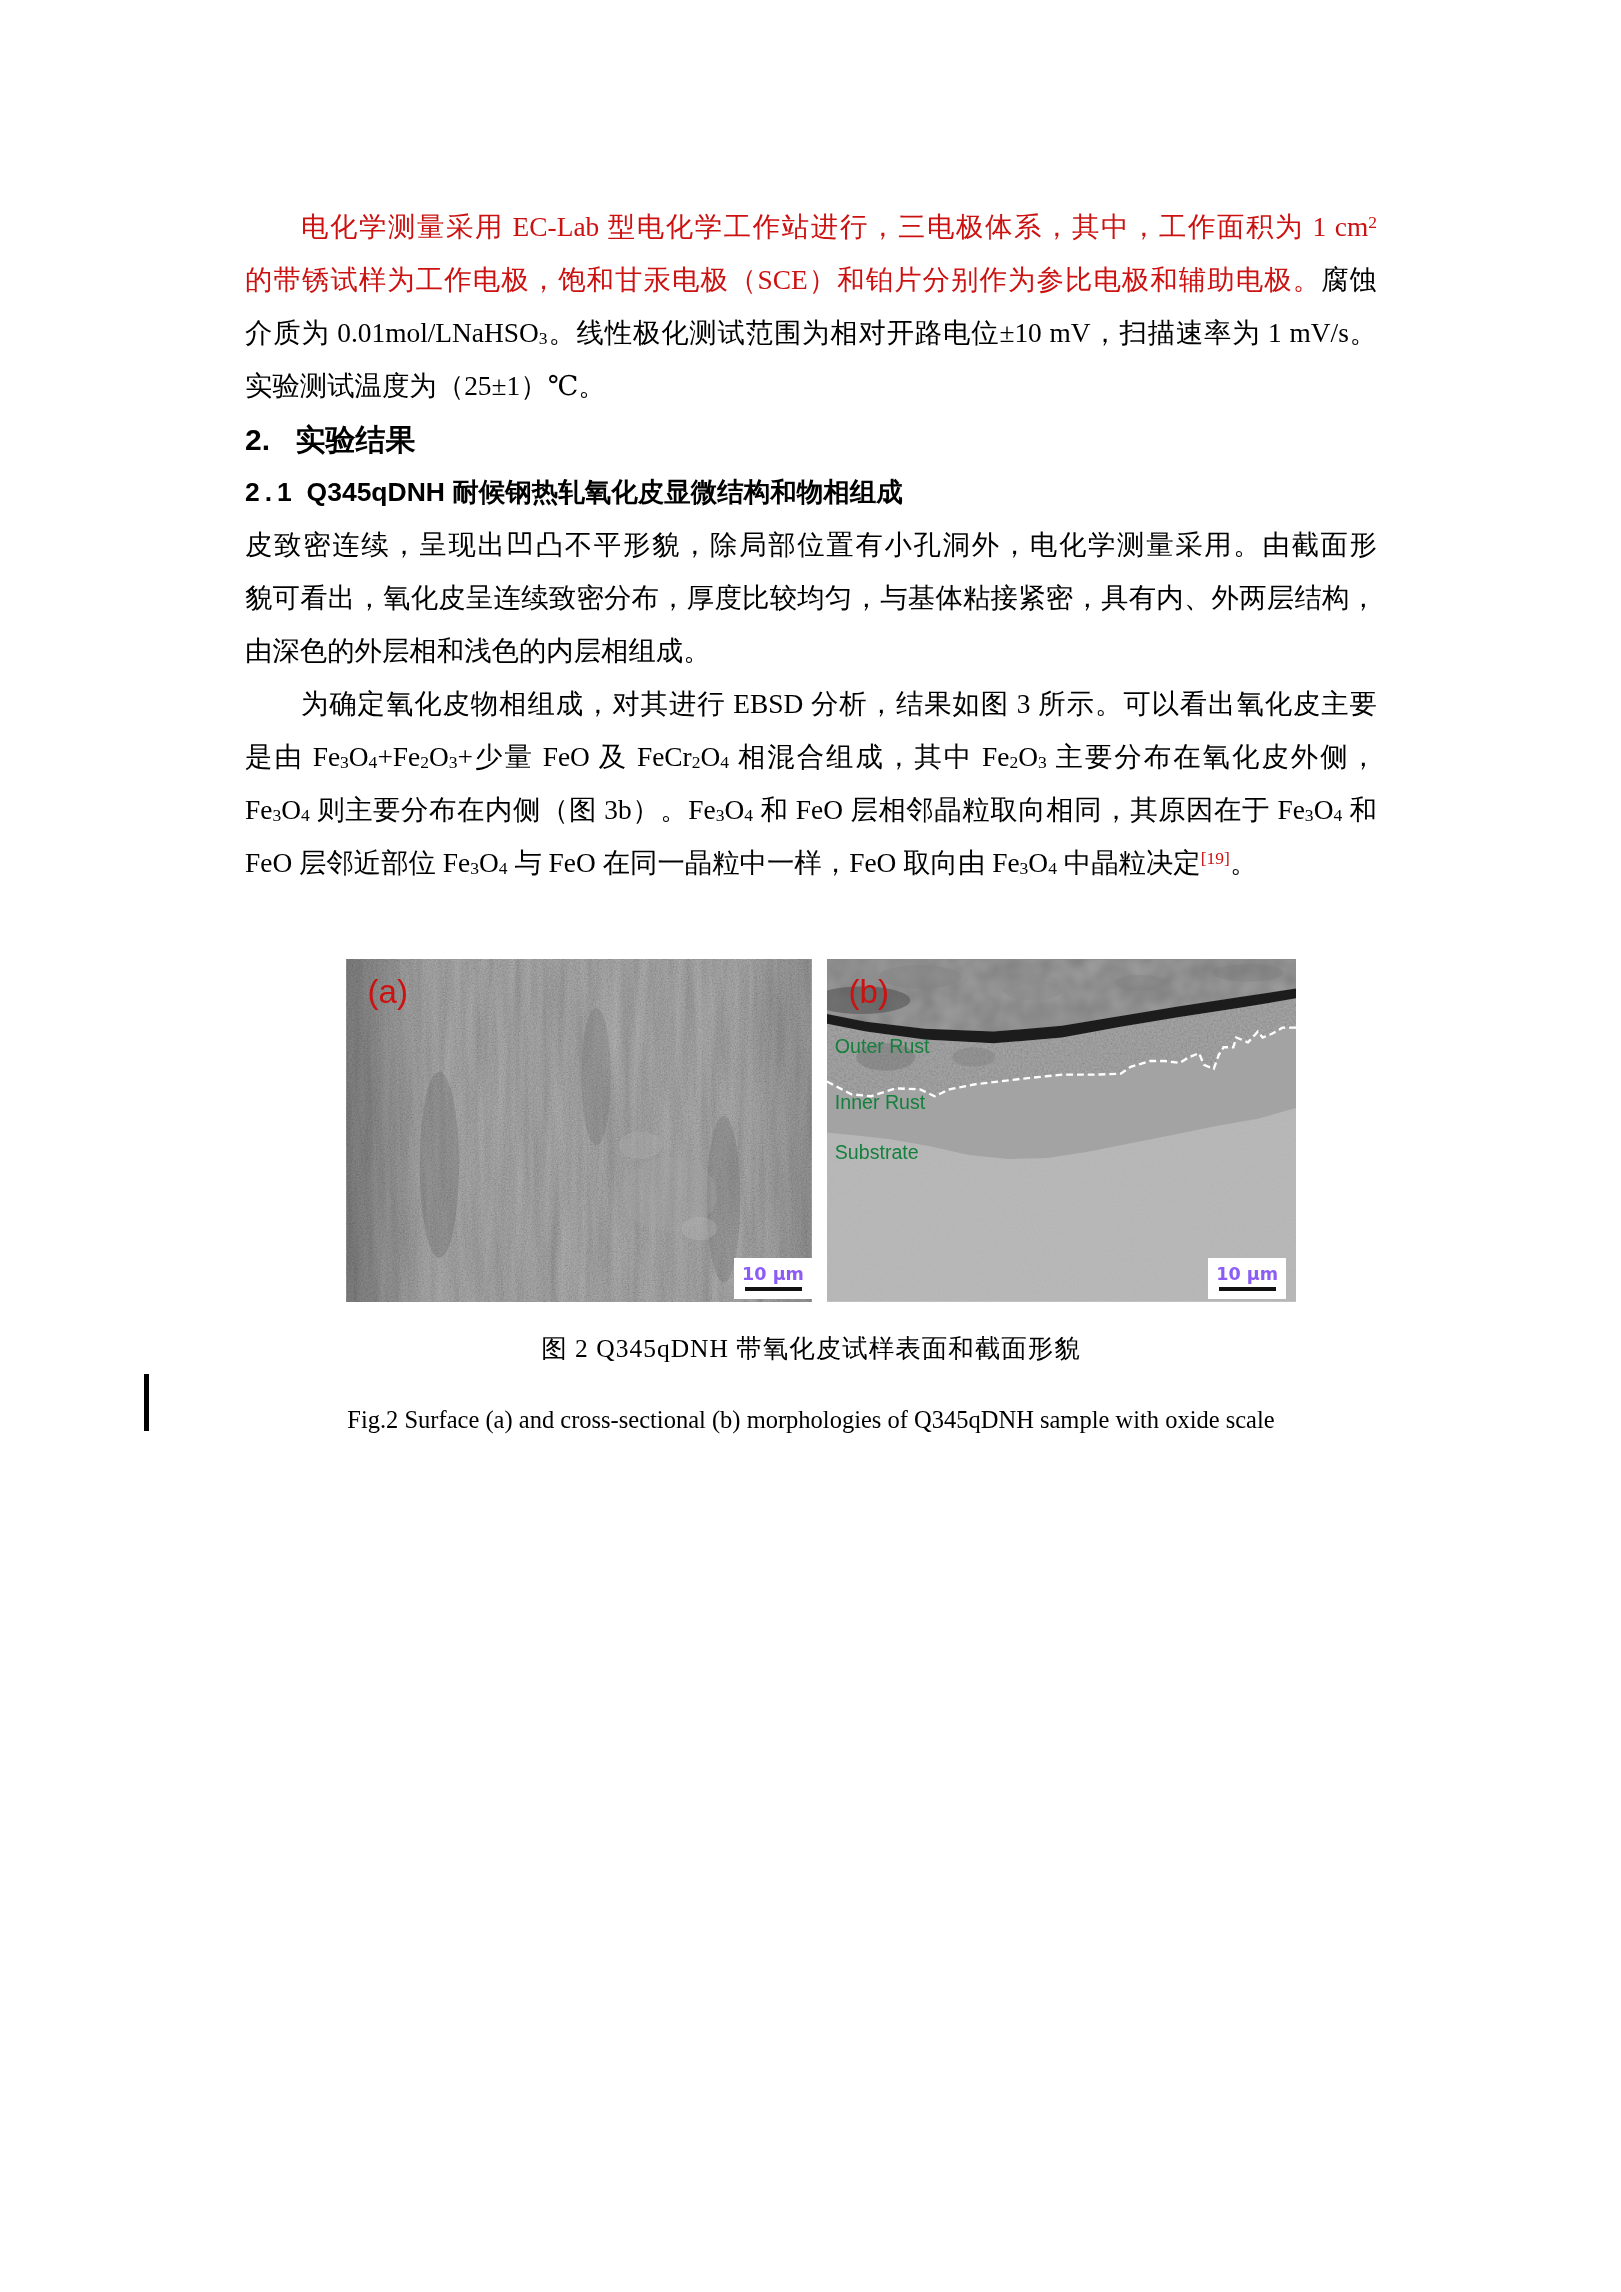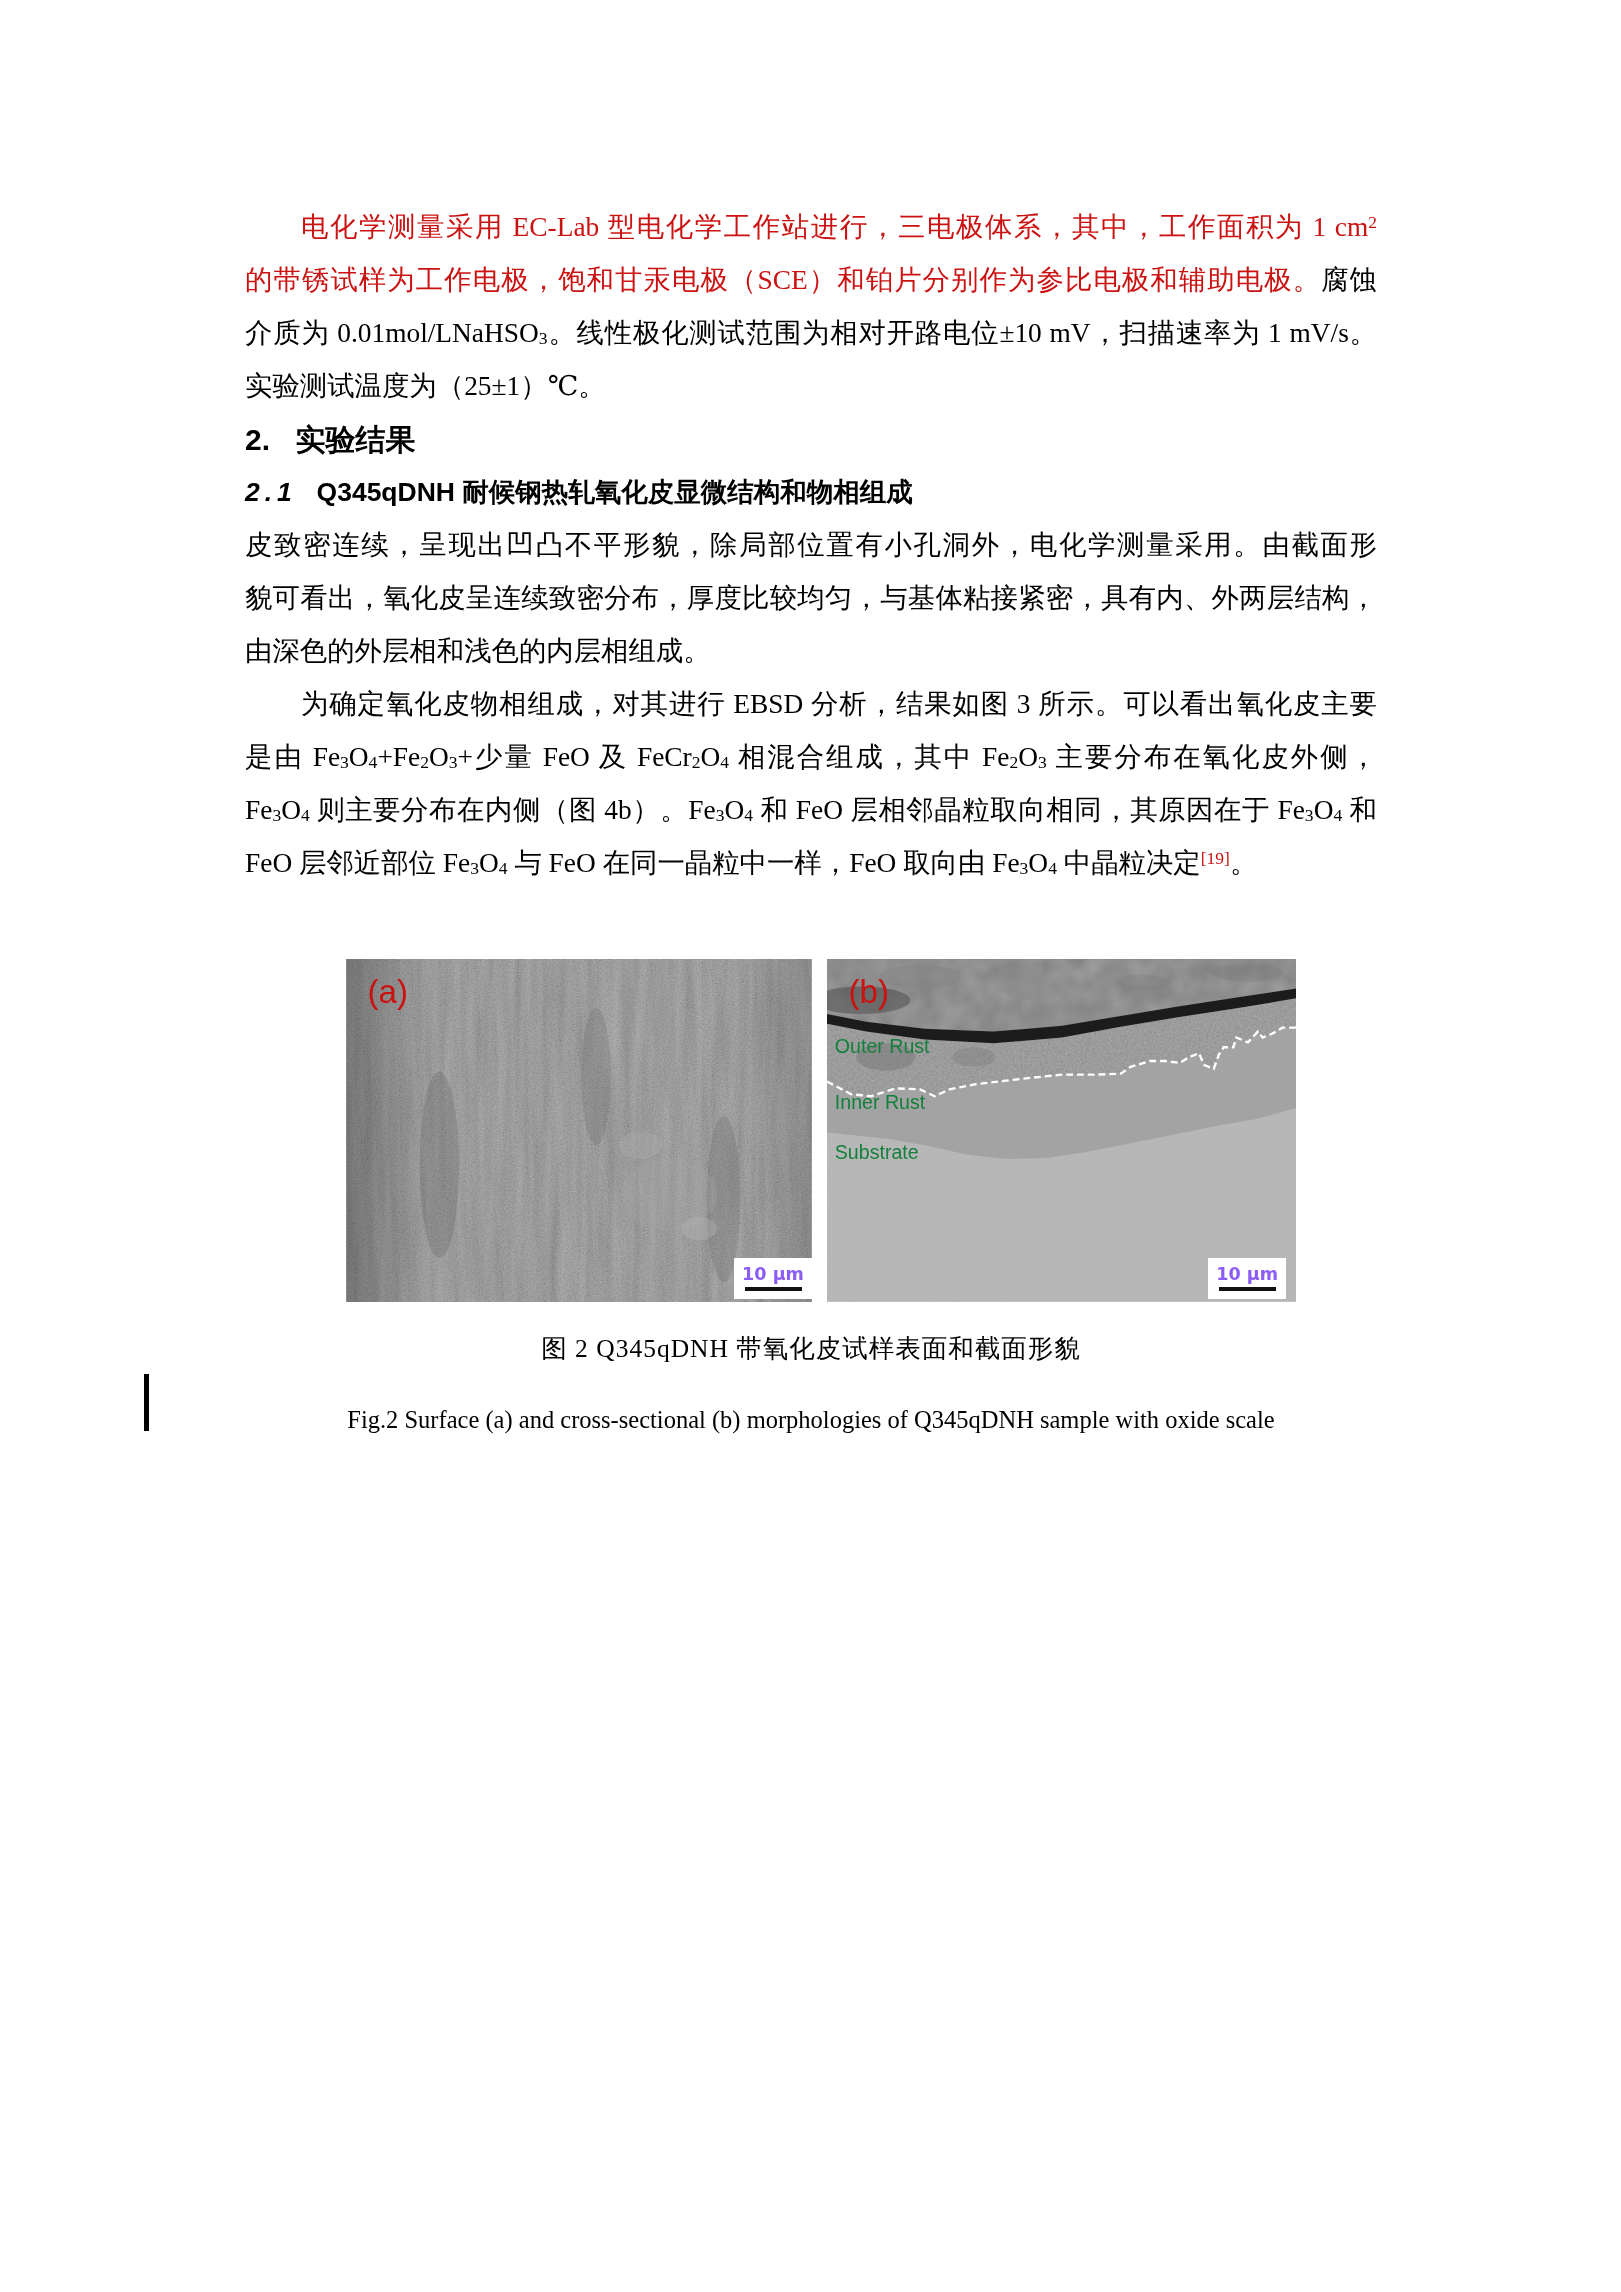--- a/index.html
+++ b/index.html
@@ -23,21 +23,21 @@
     height:53px;line-height:53px;font-size:30px;font-weight:bold;
     font-family:"Liberation Sans","DejaVu Sans",sans-serif;
     text-align:left;text-align-last:auto;
   }
   .heading .num{margin-right:25.5px;}
   .subheading{
     height:53px;line-height:53px;font-size:26.5px;font-weight:bold;
     font-family:"Liberation Sans","DejaVu Sans",sans-serif;
     text-align:left;text-align-last:auto;
   }
-  .subheading .num{margin-right:20px;letter-spacing:4.9px;font-style:italic;}
+  .subheading .num{margin-right:10px;letter-spacing:4.9px;}
 
   .figure{position:absolute;left:346px;top:959px;width:951px;height:343px;}
   .panel{position:absolute;top:0;height:343px;overflow:hidden;}
   .panel-a{left:0;width:466px;}
   .panel-b{left:481px;width:469px;}
   .panel svg{position:absolute;left:0;top:0;display:block;}
   .panel-label{
     position:absolute;left:21.6px;top:13.7px;
     font-family:"Liberation Sans","DejaVu Sans",sans-serif;
     font-size:33px;color:var(--red,#cc1111);
@@ -84,21 +84,21 @@
     <div class="subheading">
       <span class="num">2.1</span><span>Q345qDNH 耐候钢热轧氧化皮显微结构和物相组成</span>
     </div>
 
     <div class="line"><span>皮致密连续，呈现出凹凸不平形貌，除局部位置有小孔洞外，电化学测量采用。由截面形</span></div>
     <div class="line"><span>貌可看出，氧化皮呈连续致密分布，厚度比较均匀，与基体粘接紧密，具有内、外两层结构，</span></div>
     <div class="line last"><span>由深色的外层相和浅色的内层相组成。</span></div>
 
     <div class="line indent"><span>为确定氧化皮物相组成，对其进行 EBSD 分析，结果如图 3 所示。可以看出氧化皮主要</span></div>
     <div class="line"><span>是由 Fe</span><span class="sub">3</span><span>O</span><span class="sub">4</span><span>+Fe</span><span class="sub">2</span><span>O</span><span class="sub">3</span><span>+少量 FeO 及 FeCr</span><span class="sub">2</span><span>O</span><span class="sub">4</span><span> 相混合组成，其中 Fe</span><span class="sub">2</span><span>O</span><span class="sub">3</span><span> 主要分布在氧化皮外侧，</span></div>
-    <div class="line"><span>Fe</span><span class="sub">3</span><span>O</span><span class="sub">4</span><span> 则主要分布在内侧（图 4b）。Fe</span><span class="sub">3</span><span>O</span><span class="sub">4</span><span> 和 FeO 层相邻晶粒取向相同，其原因在于 Fe</span><span class="sub">3</span><span>O</span><span class="sub">4</span><span> 和</span></div>
+    <div class="line"><span>Fe</span><span class="sub">3</span><span>O</span><span class="sub">4</span><span> 则主要分布在内侧（图 3b）。Fe</span><span class="sub">3</span><span>O</span><span class="sub">4</span><span> 和 FeO 层相邻晶粒取向相同，其原因在于 Fe</span><span class="sub">3</span><span>O</span><span class="sub">4</span><span> 和</span></div>
     <div class="line last"><span>FeO 层邻近部位 Fe</span><span class="sub">3</span><span>O</span><span class="sub">4</span><span> 与 FeO 在同一晶粒中一样，FeO 取向由 Fe</span><span class="sub">3</span><span>O</span><span class="sub">4</span><span> 中晶粒决定</span><span class="red sup">[19]</span><span>。</span></div>
   </div>
 
   <div class="figure">
 
     <div class="panel panel-a">
       <svg width="466" height="343" viewBox="0 0 475 350">
         <defs>
           <filter id="fNoiseA" x="0" y="0" width="100%" height="100%">
             <feTurbulence type="fractalNoise" baseFrequency="0.65" numOctaves="3" seed="7"></feTurbulence>

